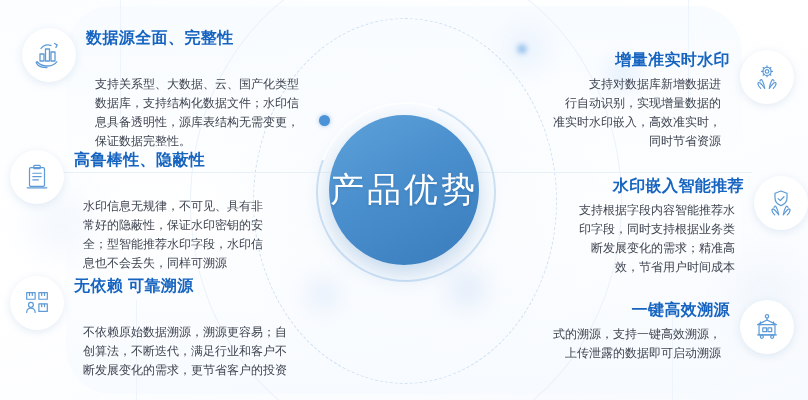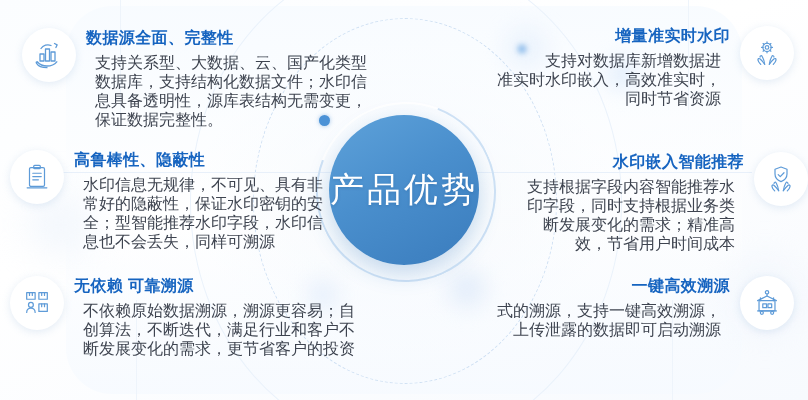--- a/index.html
+++ b/index.html
@@ -89,29 +89,29 @@
     box-shadow:0 2px 9px rgba(120,160,205,.20);
     display:flex;align-items:center;justify-content:center;flex:none;
   }
   .icon-badge svg{display:block;}
   .ftext{display:flex;flex-direction:column;}
   .ftitle{
     color:#1664c0;font-size:16px;font-weight:bold;letter-spacing:.4px;
     line-height:20px;white-space:nowrap;
   }
   .fbody{
-    color:#3e4450;font-size:16px;line-height:19px;margin-top:5px;
+    color:#3e4450;font-size:12px;line-height:19px;margin-top:5px;
   }
   .fbody div{white-space:nowrap;}
 
   
-  .left .ftext{margin-left:10px;align-items:flex-start;text-align:left;}
+  .left .ftext{margin-left:10px;align-items:flex-start;text-align:left;gap:22px;}
   .left .fbody{padding-left:9px;}
   
-  .right{flex-direction:row-reverse;}
+  .right{flex-direction:row-reverse;margin-top:24px;}
   .right .ftext{margin-right:10px;align-items:flex-end;text-align:right;}
   .right .fbody{padding-right:9px;}
 
   .f-l1{left:22px;top:28px;}
   .f-l2{left:10px;top:150px;}
   .f-l3{left:10px;top:276px;}
   .f-r1{right:14px;top:26px;}
   .f-r2{right:0;top:152px;}
   .f-r3{right:14px;top:276px;}
 </style>
@@ -223,20 +223,21 @@
         <path d="M13.5 28c-1.5-2.3-3-4-4.8-5.6-1.3-1.1-2.6-.3-2.3 1.2.3 1.6 1.6 3.3 2.9 4.6"></path>
         <path d="M13.5 28c-.4-3.3-1.4-6.2-2.6-8.3-.7-1.3-2.4-.9-2.3.6"></path>
         <path d="M18.5 28c1.5-2.3 3-4 4.8-5.6 1.3-1.1 2.6-.3 2.3 1.2-.3 1.6-1.6 3.3-2.9 4.6"></path>
         <path d="M18.5 28c.4-3.3 1.4-6.2 2.6-8.3.7-1.3 2.4-.9 2.3.6"></path>
       </svg>
     </div>
     <div class="ftext">
       <div class="ftitle">增量准实时水印</div>
       <div class="fbody">
         <div>支持对数据库新增数据进</div>
+        <div>行自动识别，实现增量数据的</div>
         <div>准实时水印嵌入，高效准实时，</div>
         <div>同时节省资源</div>
       </div>
     </div>
   </div>
 
   <div class="feature right f-r2">
     <div class="icon-badge">
       <svg width="30" height="30" viewBox="0 0 32 32" fill="none" stroke="#5e9bd8" stroke-width="1.3" stroke-linecap="round" stroke-linejoin="round">
         <path d="M16 3.2l6.4 2.4v5.1c0 3.6-2.5 6.6-6.4 8.1-3.9-1.5-6.4-4.5-6.4-8.1V5.6L16 3.2z"></path>

